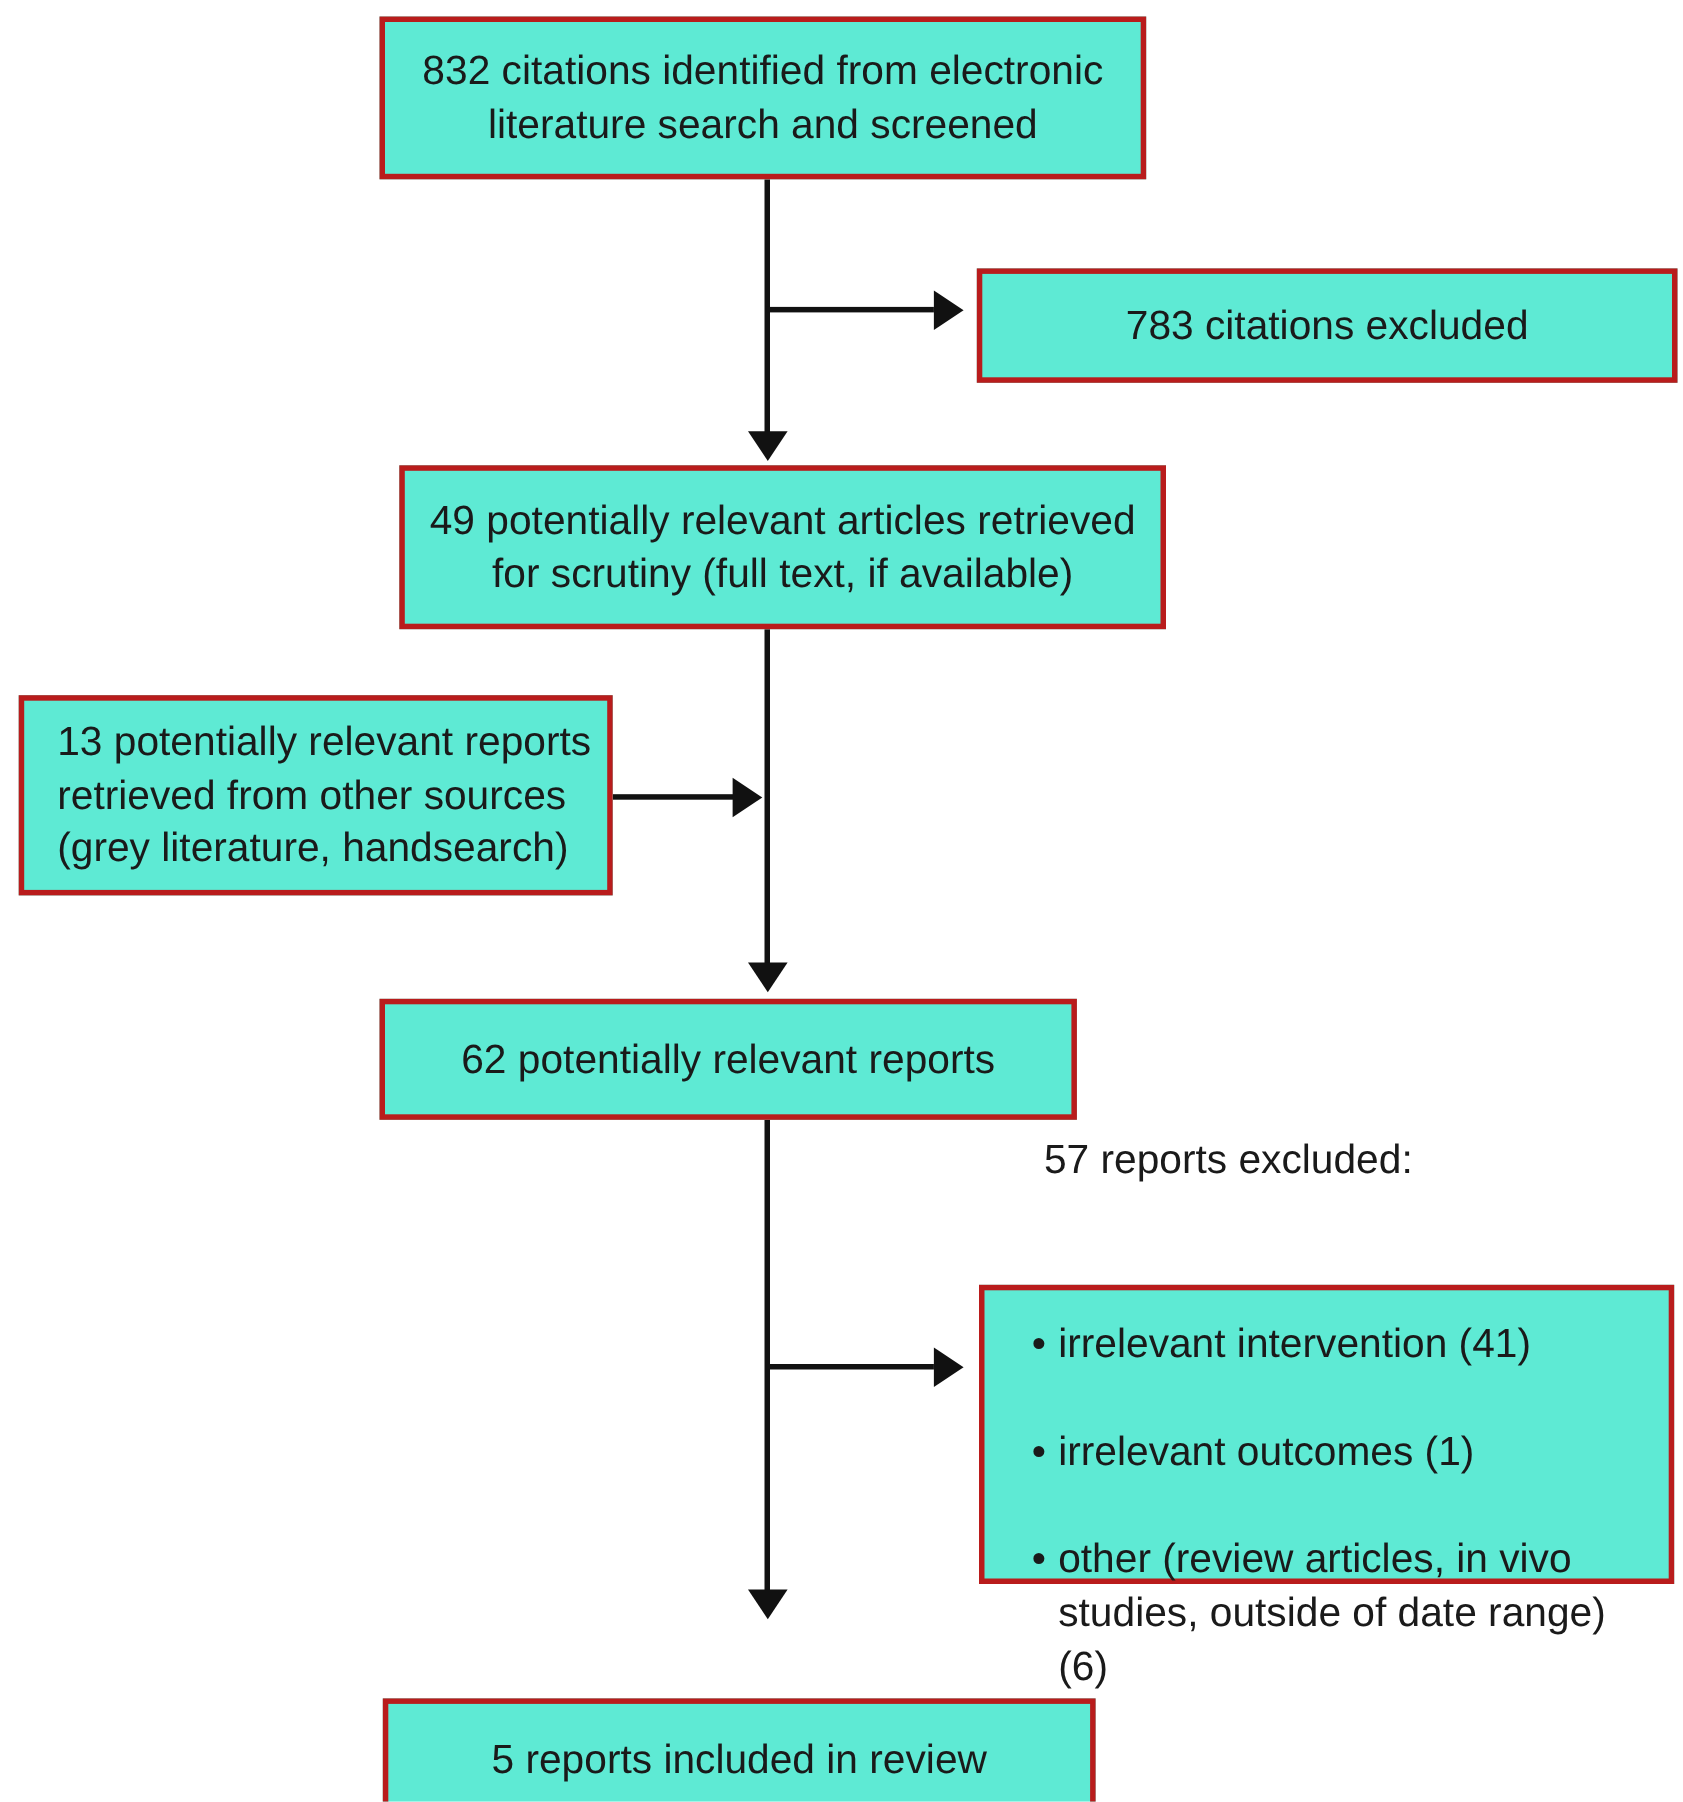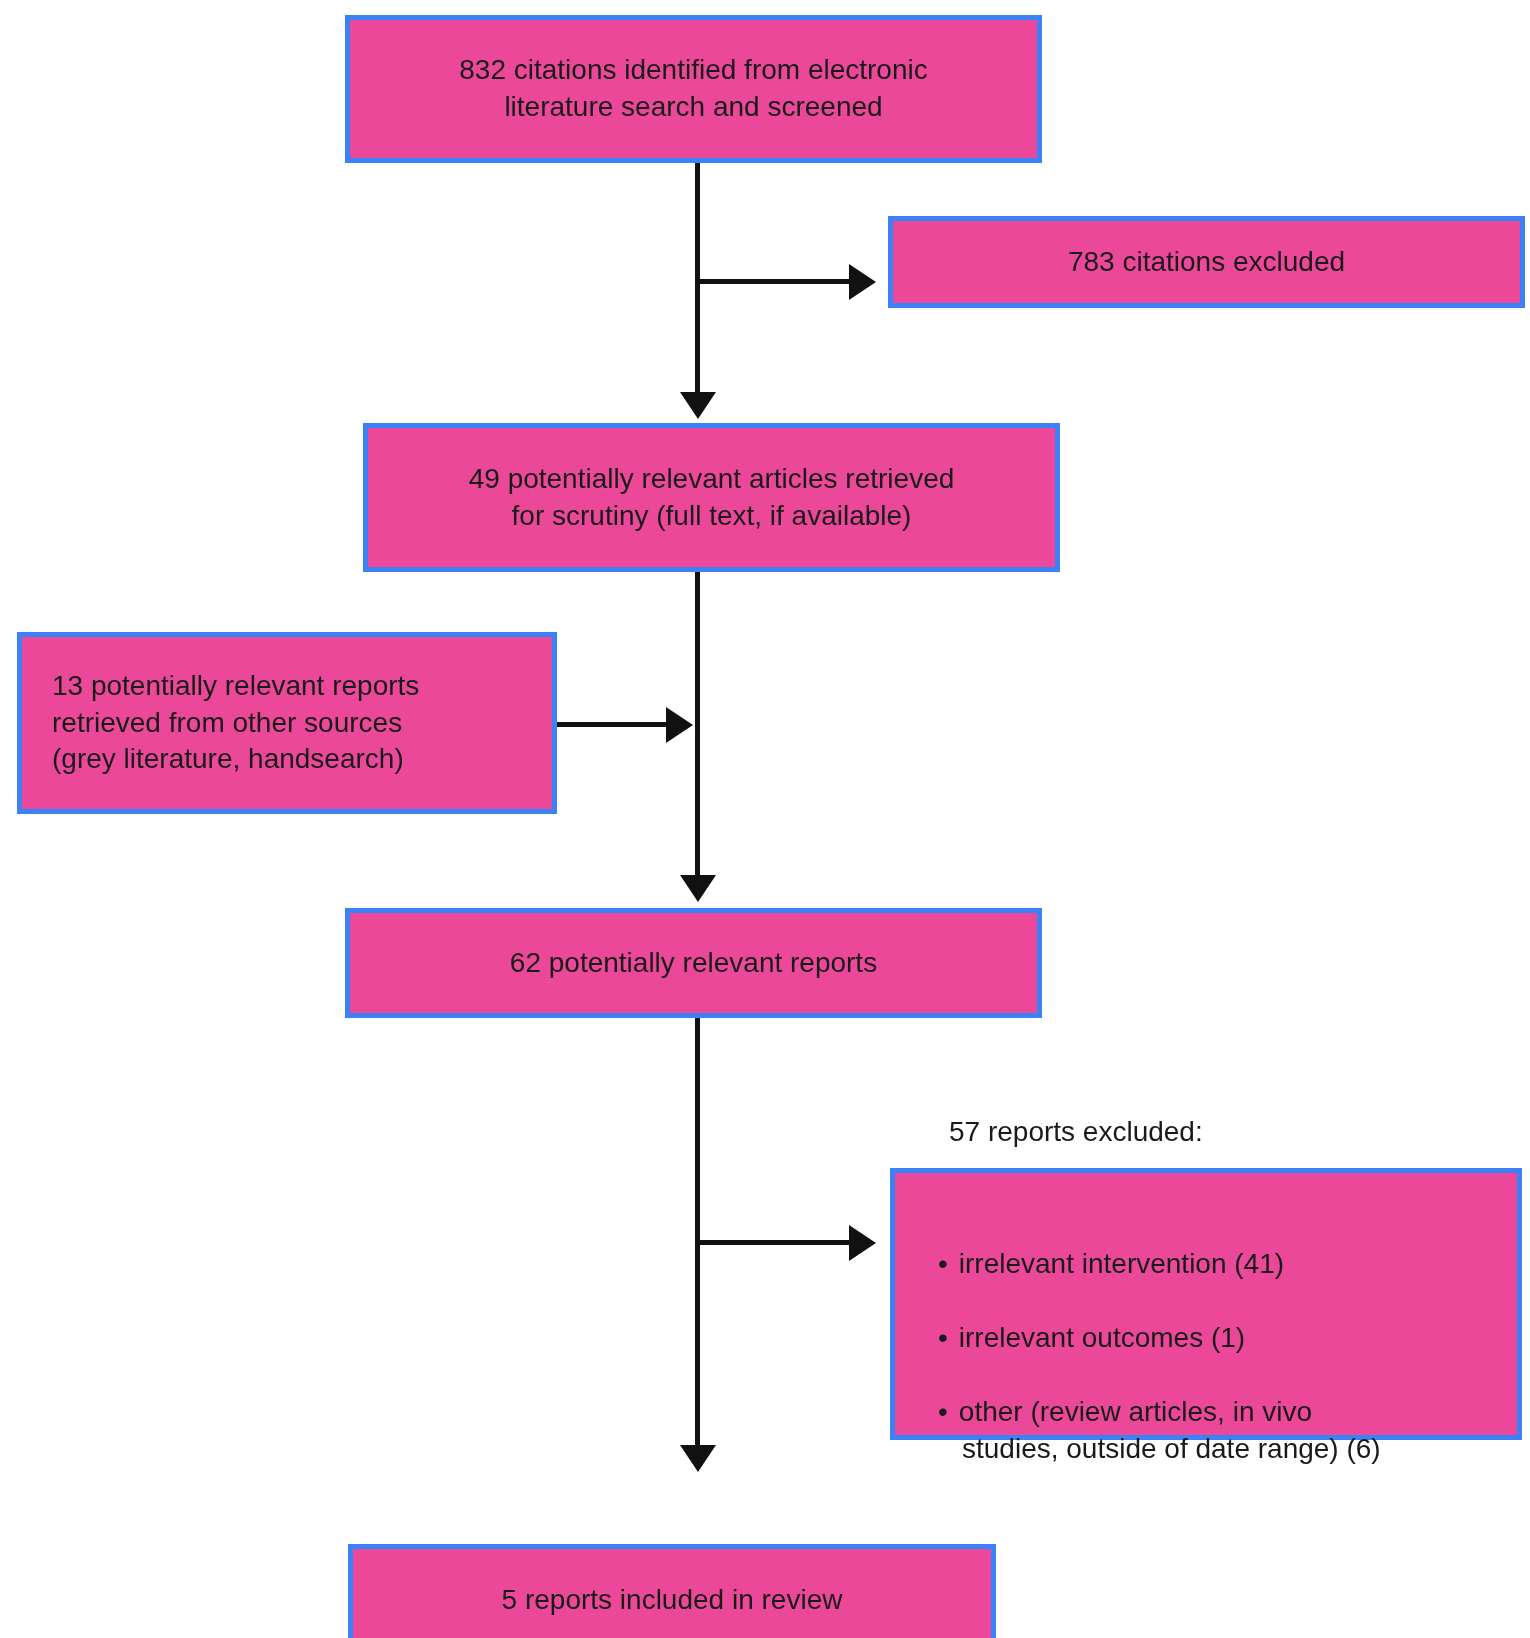--- a/index.html
+++ b/index.html
@@ -11,27 +11,27 @@
     position: relative;
     width: 1530px;
     height: 1638px;
     background: #ffffff;
     font-family: "Liberation Sans", "DejaVu Sans", sans-serif;
     color: #1a1a1a;
     overflow: hidden;
   }
   .box {
     position: absolute;
-    background: #ec4899;
-    border: 5px solid #3b82f6;
+    background: #5eead4;
+    border: 5px solid #b91c1c;
     box-sizing: border-box;
     display: flex;
     align-items: center;
     justify-content: center;
-    font-size: 28px;
+    font-size: 37px;
     line-height: 1.32;
     white-space: pre-line;
   }
   .box.center { text-align: center; padding: 8px 20px; }
   .box.left   { justify-content: flex-start; text-align: left; }
 
   .vline, .hline {
     position: absolute;
     background: #111111;
   }
@@ -89,30 +89,30 @@
 
   <div class="vline" style="left:695px; top:1018px; height:430px;"></div>
   <div class="head-down" style="left:680px; top:1445px;"></div>
 
   <div class="hline" style="left:697px; top:1240px; width:152px;"></div>
   <div class="head-right" style="left:849px; top:1225px;"></div>
 
   <div class="box center" style="left:345px; top:15px; width:697px; height:148px;">832 citations identified from electronic
 literature search and screened</div>
 
-  <div class="box center" style="left:888px; top:216px; width:637px; height:92px;">783 citations excluded</div>
+  <div class="box center" style="left:888px; top:244px; width:637px; height:104px;">783 citations excluded</div>
 
   <div class="box center" style="left:363px; top:423px; width:697px; height:149px;">49 potentially relevant articles retrieved
 for scrutiny (full text, if available)</div>
 
   <div class="box left" style="left:17px; top:632px; width:540px; height:182px; padding:8px 2px 8px 30px;">13 potentially relevant reports
 retrieved from other sources
 (grey literature, handsearch)</div>
 
-  <div class="box center" style="left:345px; top:908px; width:697px; height:110px;">62 potentially relevant reports</div>
+  <div class="box center" style="left:345px; top:908px; width:634px; height:110px;">62 potentially relevant reports</div>
 
   <div class="box left" style="left:890px; top:1168px; width:632px; height:272px; padding:14px 24px 14px 38px;">
     <div class="excl-body">
       <p class="excl-title">57 reports excluded:</p>
       <ul class="excl-list">
         <li>irrelevant intervention (41)</li>
         <li>irrelevant outcomes (1)</li>
         <li>other (review articles, in vivo
 studies, outside of date range) (6)</li>
       </ul>

